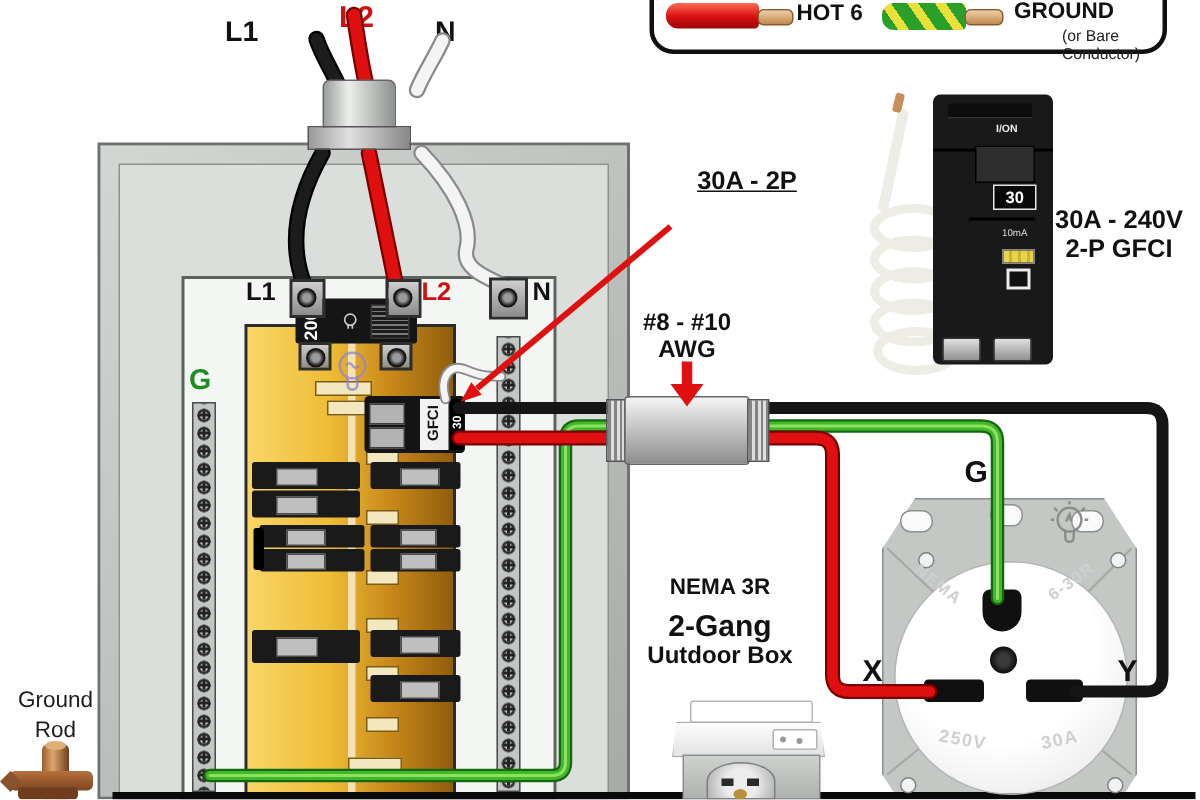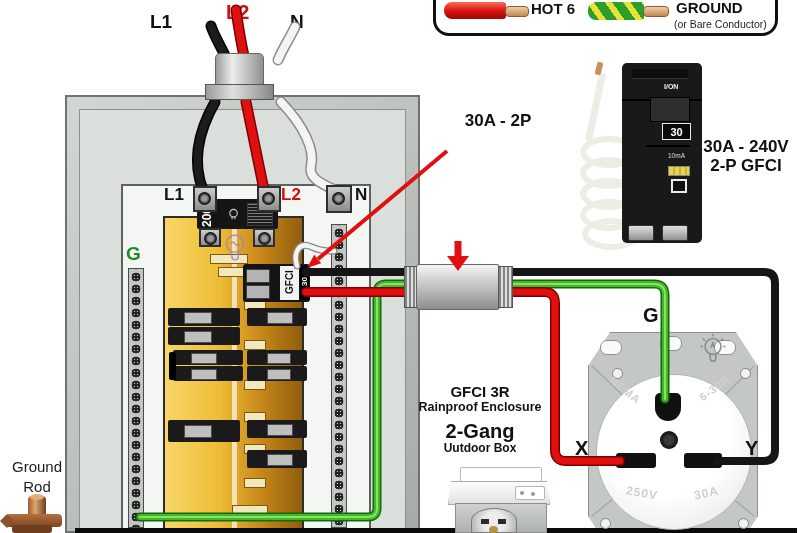--- a/index.html
+++ b/index.html
@@ -288,46 +288,49 @@
 
   <svg class="layer" style="z-index:20;">
     <g stroke="#e01010" fill="#e01010">
       <path d="M447,151 L318,259" stroke-width="4" fill="none"></path>
       <polygon points="307,268 314.2,254.8 321.2,263.2" stroke="none"></polygon>
       <path d="M458,241 L458,257" stroke-width="7" fill="none"></path>
       <polygon points="447,256 469,256 458,271" stroke="none"></polygon>
     </g>
   </svg>
 
-  <div class="lbl center" style="left:428px;top:112px;width:140px;font-size:17px;z-index:22;">
+  <div class="lbl center" style="left:428px;top:112px;width:140px;font-size:17px;z-index:22;text-decoration:underline;">
     <div>30A - 2P</div>
+  </div>
+  <div class="lbl center" style="left:412px;top:207px;width:92px;font-size:16px;z-index:22;">
+    <div>#8 - #10</div>
+    <div>AWG</div>
   </div>
   <div class="lbl center" style="left:690px;top:138px;width:112px;font-size:17px;z-index:22;">
     <div>30A - 240V</div>
     <div>2-P GFCI</div>
   </div>
   <div class="lbl center" style="left:413px;top:384px;width:134px;z-index:22;">
-    <div style="font-size:15px;">GFCI 3R</div>
-    <div style="font-size:12.5px;">Rainproof Enclosure</div>
+    <div style="font-size:15px;">NEMA 3R</div>
     <div style="font-size:20px;margin-top:6px;">2-Gang</div>
-    <div style="font-size:12px;">Uutdoor Box</div>
+    <div style="font-size:16px;">Uutdoor Box</div>
   </div>
   <div class="a center" style="left:8px;top:457px;width:58px;font-size:15px;color:#1c1c1c;z-index:22;line-height:1.3;">
     <div>Ground</div>
     <div>Rod</div>
   </div>
 
   <div class="a legend-box"></div>
   <div class="a wire-red"></div>
   <div class="coppertip" style="left:505px;top:6px;width:22px;"></div>
   <div class="lbl" style="left:531px;top:1px;font-size:15px;z-index:21;">HOT 6</div>
   <div class="a wire-grn"></div>
   <div class="coppertip" style="left:643px;top:6px;width:24px;"></div>
   <div class="lbl" style="left:676px;top:0px;font-size:15px;z-index:21;">GROUND</div>
-  <div class="a" style="left:674px;top:18px;font-size:10.5px;color:#222;z-index:21;">(or Bare Conductor)</div>
+  <div class="a" style="left:708px;top:18px;font-size:10.5px;color:#222;z-index:21;">(or Bare Conductor)</div>
 
   <div class="a" style="left:592px;top:72px;width:7px;height:70px;background:#edece5;border-radius:4px;transform:rotate(12deg);z-index:10;"></div>
   <div class="a" style="left:596px;top:62px;width:6px;height:13px;background:#c89058;border-radius:2px;transform:rotate(14deg);z-index:10;"></div>
   <div class="coil" style="left:580px;top:136px;"></div>
   <div class="coil" style="left:580px;top:157px;"></div>
   <div class="coil" style="left:580px;top:178px;"></div>
   <div class="coil" style="left:580px;top:199px;"></div>
   <div class="coil" style="left:582px;top:218px;"></div>
   <div class="a bphoto">
     <div class="box-part" style="left:10px;top:6px;width:56px;height:10px;background:#0d0d0d;border-bottom:1px solid #333;"></div>

